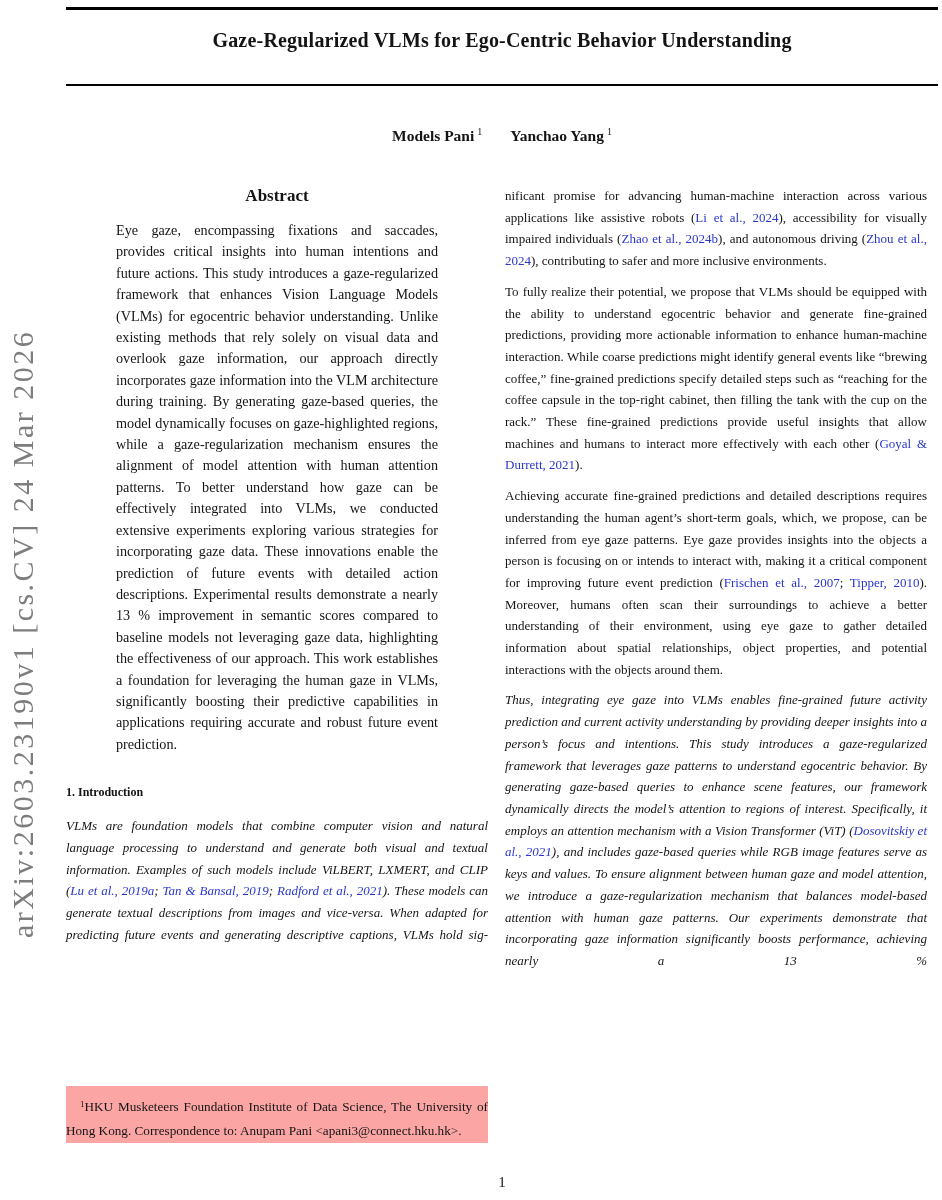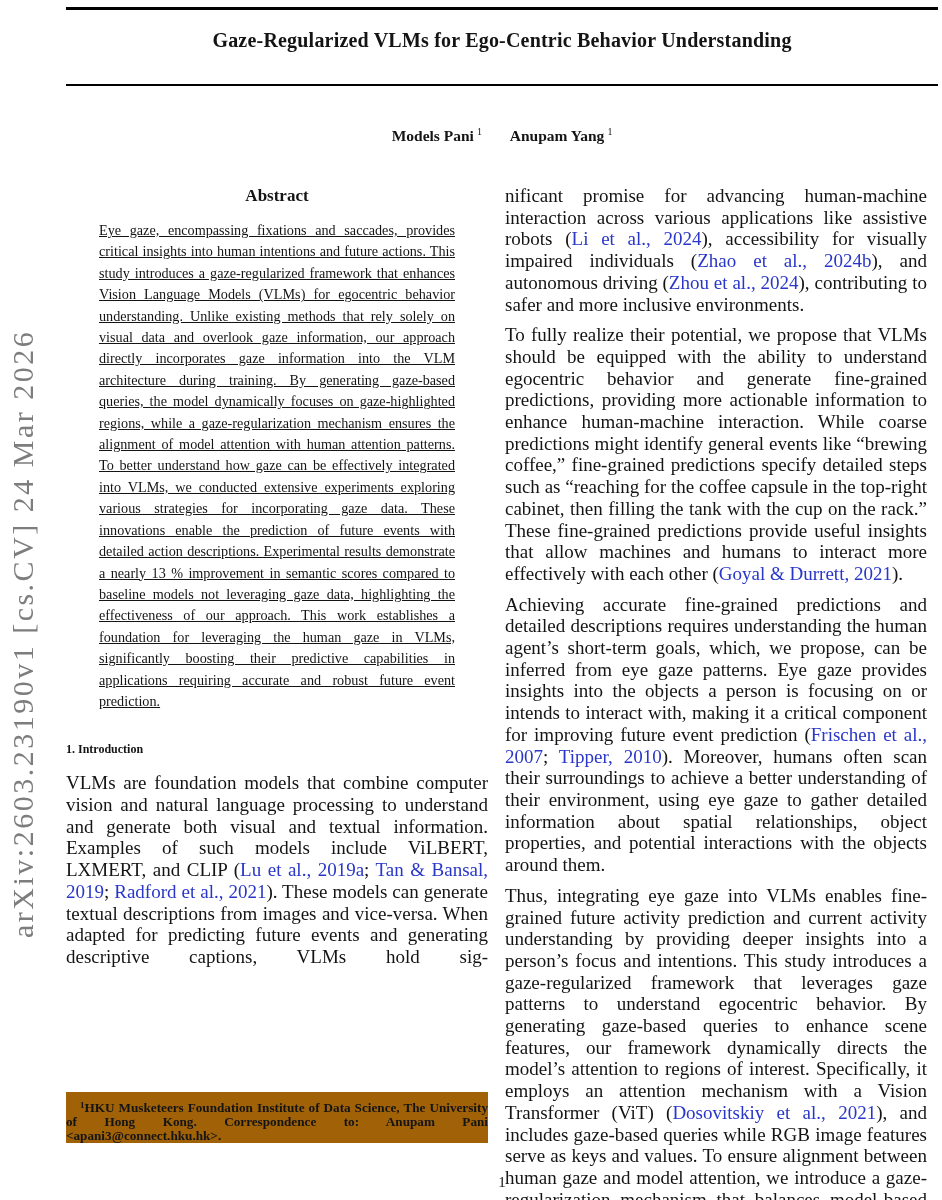--- a/index.html
+++ b/index.html
@@ -41,40 +41,39 @@
     position: absolute; top: 185px; left: 0; width: 100%;
     display: flex; gap: 17px;
   }
   .col { width: 422px; }
   .col-left { position: relative; height: 958px; }
   .abstract-heading {
     margin: 1px 0 14px 0; text-align: center;
     font-size: 17px; font-weight: 700;
   }
   .abstract-text {
-    margin: 0 33px;
+    margin: 0 50px;
     font-size: 14.2px; line-height: 21.4px;
-    text-align: justify; hyphens: auto; text-decoration: underline;
+    text-align: justify; hyphens: auto;
   }
   .section-heading { margin: 30px 0 0 0; font-size: 12px; font-weight: 700; }
   .body-par {
     margin: 0 0 9px 0;
-    font-size: 19px; line-height: 21.7px;
+    font-size: 13px; line-height: 21.7px;
     text-align: justify; hyphens: auto;
   }
   .col-left .body-par { margin-top: 15px; }
-  .cont { text-align-last: justify; }
+  .cont { text-align-last: justify; font-style: italic; }
   .cite { color: var(--cite); }
   .footnote {
     position: absolute; left: 0; bottom: 0; width: 100%;
-    background: #a16207;
-    font-size: 13.2px; line-height: 14px;
+    background: #fca5a5;
+    font-size: 13.2px; line-height: 24px;
     text-align: justify; text-indent: 14px;
     padding-top: 6px;
-    font-weight: bold;
   }
   .footnote sup { font-size: 9px; vertical-align: 4px; }
   .page-num {
     position: absolute; top: 1174px; left: 0; width: 100%;
     text-align: center; font-size: 15px;
   }
 </style>
 </head>
 <body>
 
@@ -85,21 +84,21 @@
   <div class="content">
 
     <div class="rule-top"></div>
 
     <h1 class="title">Gaze-Regularized VLMs for Ego-Centric Behavior Understanding</h1>
 
     <div class="rule-mid"></div>
 
     <div class="authors">
       <span class="author"><span>Models Pani</span><sup>1</sup></span>
-      <span class="author"><span>Anupam Yang</span><sup>1</sup></span>
+      <span class="author"><span>Yanchao Yang</span><sup>1</sup></span>
     </div>
 
     <div class="columns">
 
       <div class="col col-left">
         <div class="abstract-heading">Abstract</div>
         <p class="abstract-text">Eye gaze, encompassing fixations and saccades, provides critical insights into human intentions and future actions. This study introduces a gaze-regularized framework that enhances Vision Language Models (VLMs) for egocentric behavior understanding. Unlike existing methods that rely solely on visual data and overlook gaze information, our approach directly incorporates gaze information into the VLM architecture during training. By generating gaze-based queries, the model dynamically focuses on gaze-highlighted regions, while a gaze-regularization mechanism ensures the alignment of model attention with human attention patterns. To better understand how gaze can be effectively integrated into VLMs, we conducted extensive experiments exploring various strategies for incorporating gaze data. These innovations enable the prediction of future events with detailed action descriptions. Experimental results demonstrate a nearly 13 % improvement in semantic scores compared to baseline models not leveraging gaze data, highlighting the effectiveness of our approach. This work establishes a foundation for leveraging the human gaze in VLMs, significantly boosting their predictive capabilities in applications requiring accurate and robust future event prediction.</p>
 
         <h2 class="section-heading">1. Introduction</h2>
         <p class="body-par cont">VLMs are foundation models that combine computer vision and natural language processing to understand and generate both visual and textual information. Examples of such models include ViLBERT, LXMERT, and CLIP (<span class="cite">Lu et al., 2019a</span>; <span class="cite">Tan &amp; Bansal, 2019</span>; <span class="cite">Radford et al., 2021</span>). These models can generate textual descriptions from images and vice-versa. When adapted for predicting future events and generating descriptive captions, VLMs hold sig-</p>

